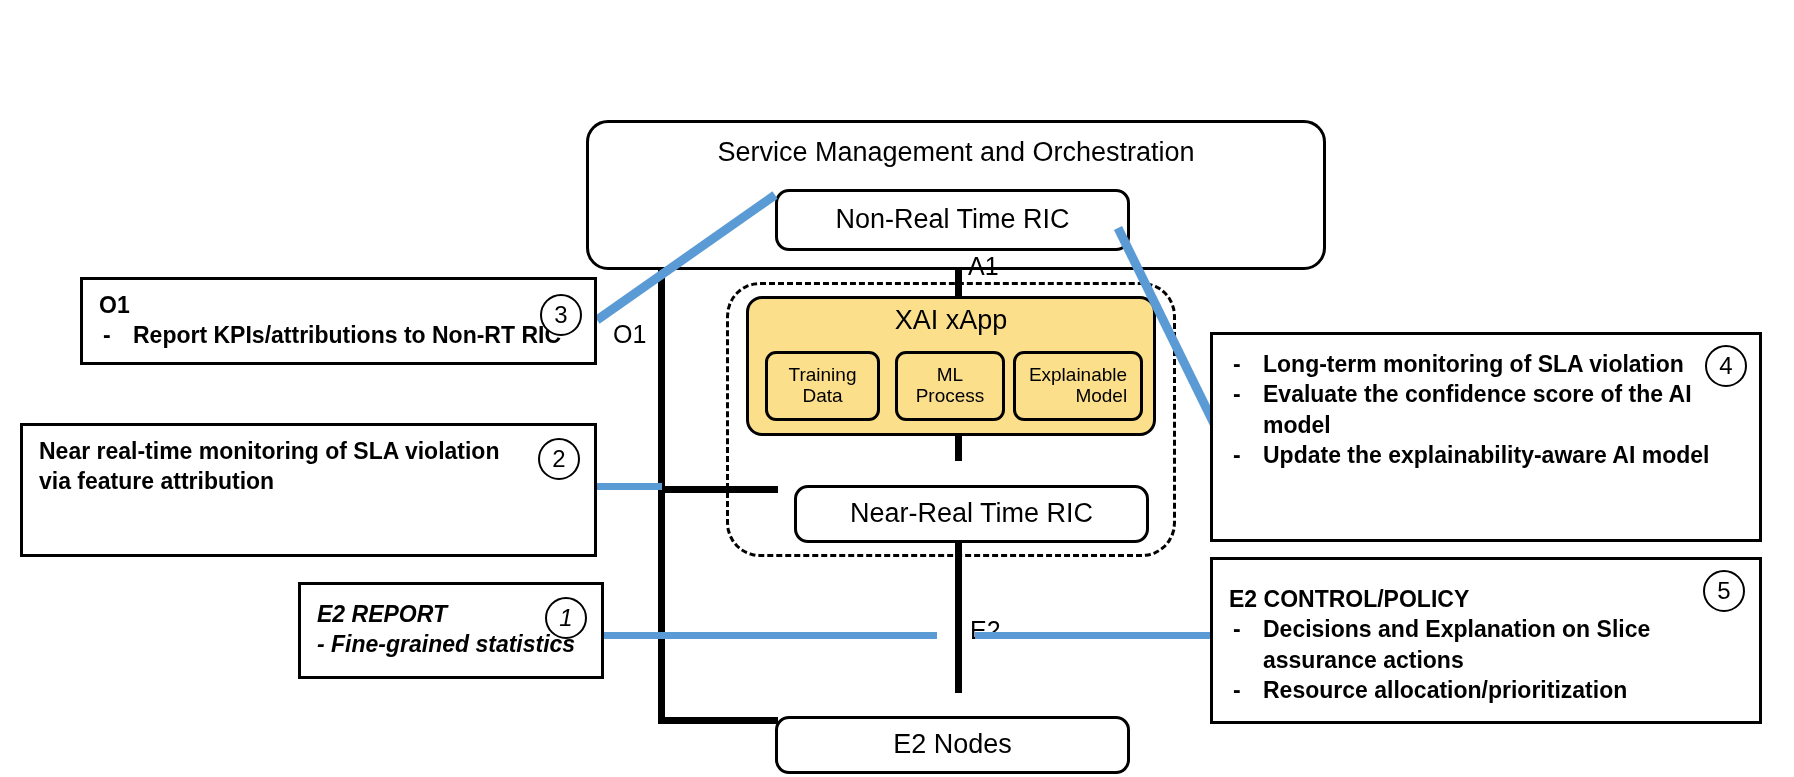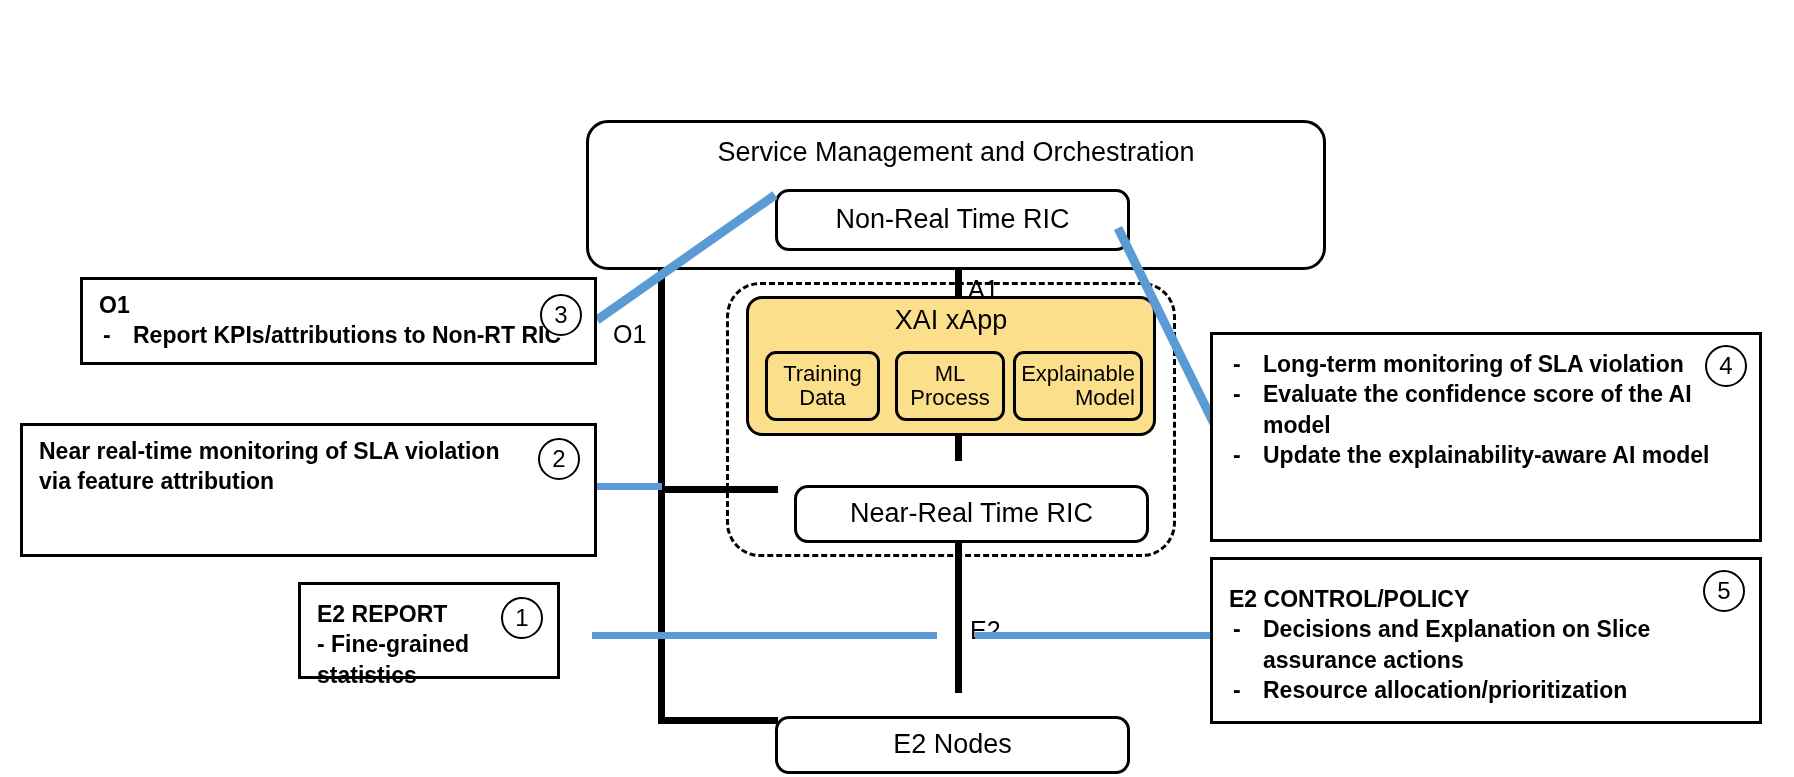--- a/index.html
+++ b/index.html
@@ -63,21 +63,21 @@
   }
   .xapp-sub {
     position: absolute;
     box-sizing: border-box;
     background: #FBDF8B;
     border: 3px solid #000000;
     border-radius: 11px;
     display: flex;
     align-items: center;
     justify-content: center;
-    font-size: 22px;
+    font-size: 19px;
     line-height: 1.08;
     text-align: center;
     white-space: pre-line;
     color: #000000;
   }
 
   
   #nearrt-dashed {
     position: absolute;
     box-sizing: border-box;
@@ -207,21 +207,21 @@
   </div>
 
   <div class="node rounded-sm" style="left:794px; top:461px; width:355px; height:58px;">
     <span class="label">Near-Real Time RIC</span>
   </div>
 
   <div class="node rounded-sm" style="left:775px; top:692px; width:355px; height:58px;">
     <span class="label">E2 Nodes</span>
   </div>
 
-  <div class="edge-label" style="left:968px; top:252px;margin-top:23px;">A1</div>
+  <div class="edge-label" style="left:968px; top:252px;">A1</div>
   <div class="edge-label" style="left:613px; top:320px;">O1</div>
   <div class="edge-label" style="left:970px; top:592px;margin-top:24px;">E2</div>
 
   <svg class="diag" viewBox="0 0 1794 777">
 
     <line x1="775" y1="195" x2="597" y2="320" stroke="#5B9BD5" stroke-width="9"></line>
 
     <line x1="1118" y1="228" x2="1222" y2="440" stroke="#5B9BD5" stroke-width="9"></line>
   </svg>
 
@@ -243,21 +243,21 @@
   </div>
 
   <div class="callout" style="left:20px; top:423px; width:577px; height:134px;">
     <div class="c-title">Near real-time monitoring of SLA violation</div>
     <ul>
       <li class="tight">via feature attribution</li>
     </ul>
     <div class="badge" style="right:14px; top:12px;">2</div>
   </div>
 
-  <div class="callout" style="left:298px; top:582px; width:262px; height:97px; padding-top:14px;">
+  <div class="callout" style="left:298px; top:582px; width:306px; height:97px; padding-top:14px;font-style:italic;">
     <div class="c-title">E2 REPORT</div>
     <ul>
       <li class="tight">- Fine-grained statistics</li>
     </ul>
     <div class="badge" style="right:14px; top:12px;">1</div>
   </div>
 
   <div class="callout" style="left:1210px; top:332px; width:552px; height:210px; padding-top:14px;">
     <ul>
       <li>

